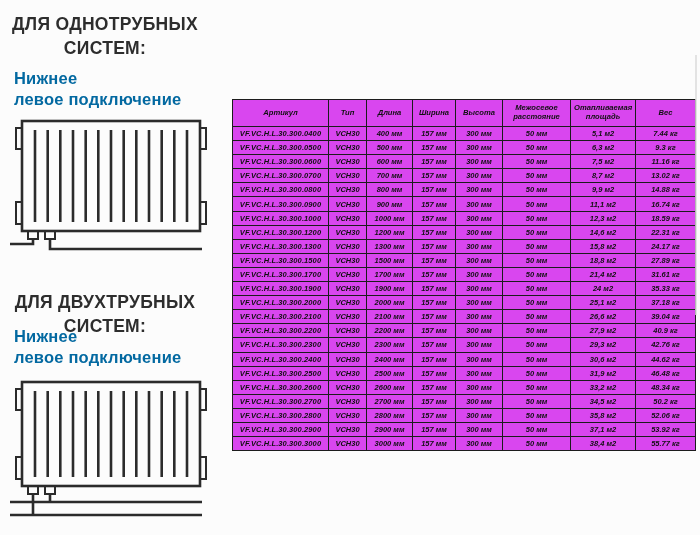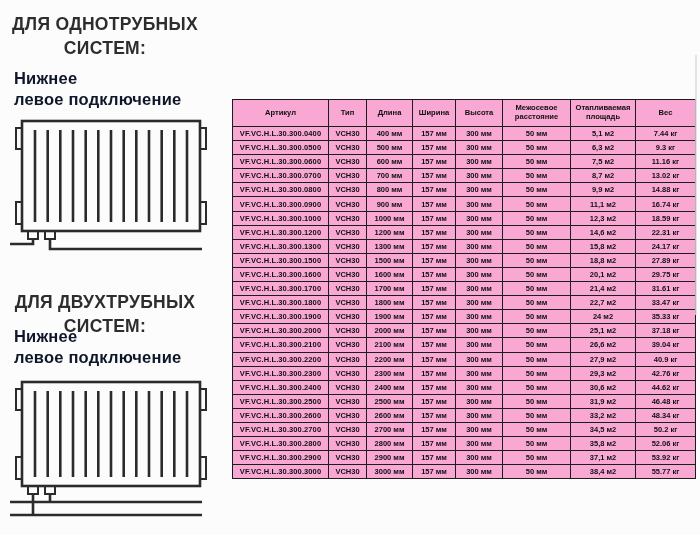--- a/index.html
+++ b/index.html
@@ -18,33 +18,34 @@
   .heading{
     position:absolute;left:0;width:210px;text-align:center;
     font-size:17.5px;font-weight:bold;line-height:24px;letter-spacing:.3px;
     color:#2d2d2d;
   }
   .section.one .heading{top:12px;}
   .section.two .heading{top:28px;}
   .subheading{
     position:absolute;left:14px;width:210px;text-align:left;
     font-size:16.5px;font-weight:bold;line-height:20.5px;letter-spacing:.2px;
-    color:#0f172a;
+    color:#0369a1;
   }
   .section.one .subheading{top:68px;}
   .section.two .subheading{top:64px;}
   .diagram{position:absolute;left:8px;}
   .section.one .diagram{top:118px;}
   .section.two .diagram{top:116px;}
   .diagram svg{display:block;}
   
   .table-panel{position:absolute;left:232px;top:99px;width:464px;}
   table.spec{
     border-collapse:collapse;table-layout:fixed;width:463px;
-    background:#f9a8d4;
+    background:#d946ef;
+    font-style:italic;
   }
   table.spec th, table.spec td{
     border:1.4px solid #1c1c1c;
     font-weight:bold;text-align:center;vertical-align:middle;
     color:#101010;padding:0;overflow:hidden;white-space:nowrap;
   }
   table.spec th{
     height:26px;font-size:7.6px;line-height:8.6px;
     white-space:normal;padding:0 3px;
   }
@@ -271,48 +272,28 @@
             <td>VF.VC.H.L.30.300.1500</td>
             <td>VCH30</td>
             <td>1500 мм</td>
             <td>157 мм</td>
             <td>300 мм</td>
             <td>50 мм</td>
             <td>18,8 м2</td>
             <td>27.89 кг</td>
           </tr>
           <tr>
-            <td>VF.VC.H.L.30.300.1600</td>
-            <td>VCH30</td>
-            <td>1600 мм</td>
-            <td>157 мм</td>
-            <td>300 мм</td>
-            <td>50 мм</td>
-            <td>20,1 м2</td>
-            <td>29.75 кг</td>
-          </tr>
-          <tr>
             <td>VF.VC.H.L.30.300.1700</td>
             <td>VCH30</td>
             <td>1700 мм</td>
             <td>157 мм</td>
             <td>300 мм</td>
             <td>50 мм</td>
             <td>21,4 м2</td>
             <td>31.61 кг</td>
-          </tr>
-          <tr>
-            <td>VF.VC.H.L.30.300.1800</td>
-            <td>VCH30</td>
-            <td>1800 мм</td>
-            <td>157 мм</td>
-            <td>300 мм</td>
-            <td>50 мм</td>
-            <td>22,7 м2</td>
-            <td>33.47 кг</td>
           </tr>
           <tr>
             <td>VF.VC.H.L.30.300.1900</td>
             <td>VCH30</td>
             <td>1900 мм</td>
             <td>157 мм</td>
             <td>300 мм</td>
             <td>50 мм</td>
             <td>24 м2</td>
             <td>35.33 кг</td>

